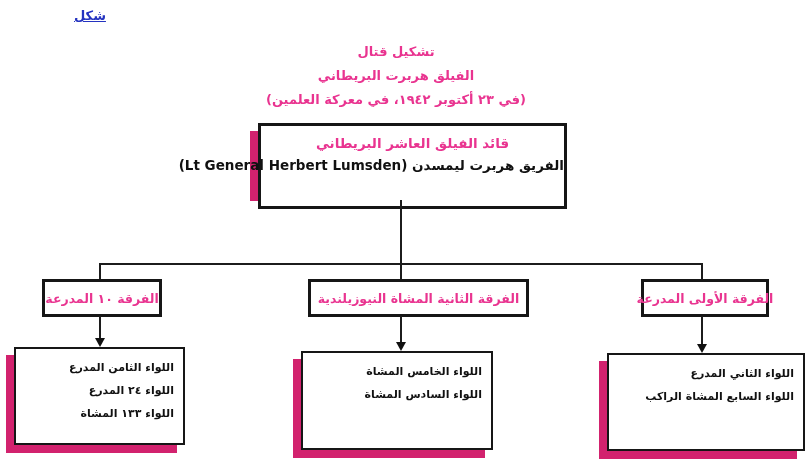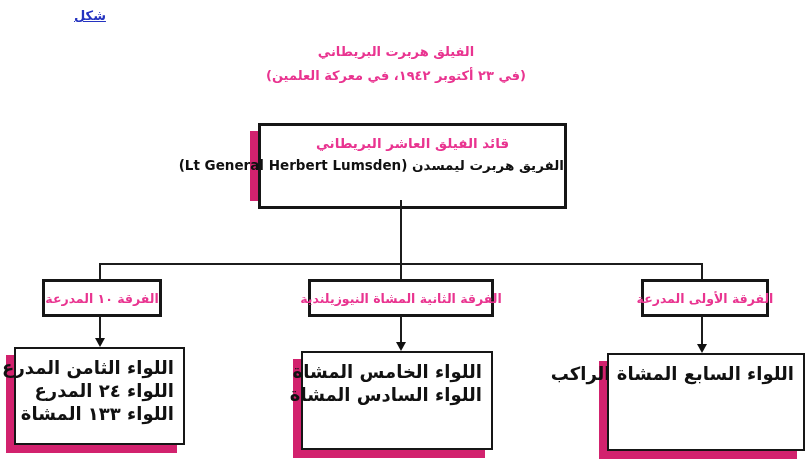--- a/index.html
+++ b/index.html
@@ -36,47 +36,48 @@
   }
   .commander .c-name{
     margin-top:6px;color:#111;font-weight:bold;font-size:13.5px;white-space:nowrap;
   }
   .line{position:absolute;background:var(--line-black);}
   .division{
     border-width:3px;height:38px;display:flex;align-items:center;justify-content:center;
     color:var(--accent-pink);font-weight:bold;font-size:12.5px;white-space:nowrap;
   }
   .div-left{left:42px;top:279px;width:120px;text-align:center;}
-  .div-mid{left:308px;top:279px;width:186px;}
+  .div-mid{left:308px;top:279px;width:221px;}
   .div-right{left:641px;top:279px;width:128px;}
   .arrowhead{
     position:absolute;width:0;height:0;
     border-left:5px solid transparent;border-right:5px solid transparent;
     border-top:9px solid #111;
   }
   .brigades{
     padding:7px 9px 0 12px;text-align:right;color:#111;
-    font-weight:bold;font-size:18px;
+    font-weight:bold;font-size:11px;
   }
   .brigades .b-item{line-height:23px;white-space:nowrap;}
   .sub-left{left:14px;top:347px;width:171px;height:98px;}
   .sub-left-shadow{left:6px;top:355px;width:171px;height:98px;}
   .sub-mid{left:301px;top:351px;width:192px;height:99px;}
   .sub-mid-shadow{left:293px;top:359px;width:192px;height:99px;}
   .sub-right{left:607px;top:353px;width:198px;height:98px;}
   .sub-right-shadow{left:599px;top:361px;width:198px;height:98px;}
 </style>
 </head>
 <body>
 
 <div class="canvas">
 
   <span class="fig-label">شكل</span>
 
   <div class="heading">
+    <div class="hline">تشكيل قتال</div>
     <div class="hline">الفيلق هربرت البريطاني</div>
     <div class="hline">(في ٢٣ أكتوبر ١٩٤٢، في معركة العلمين)</div>
   </div>
 
   <div class="shadow commander-shadow"></div>
   <div class="box commander">
     <div class="c-title">قائد الفيلق العاشر البريطاني</div>
     <div class="c-name">الفريق هربرت ليمسدن (Lt General Herbert Lumsden)</div>
   </div>
 
@@ -118,17 +119,18 @@
   <div class="box sub-mid">
     <div class="brigades">
       <div class="b-item">اللواء الخامس المشاة</div>
       <div class="b-item">اللواء السادس المشاة</div>
     </div>
   </div>
 
   <div class="shadow sub-right-shadow"></div>
   <div class="box sub-right">
     <div class="brigades">
+      <div class="b-item">اللواء الثاني المدرع</div>
       <div class="b-item">اللواء السابع المشاة الراكب</div>
     </div>
   </div>
 
 </div>
 
 </body></html>

